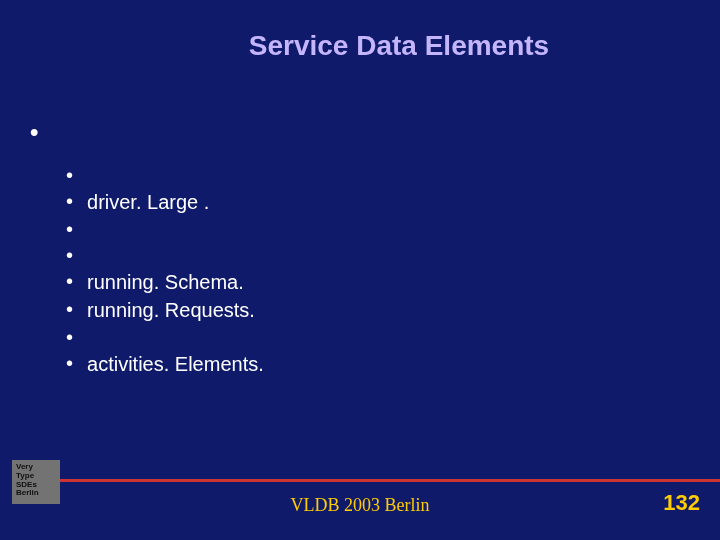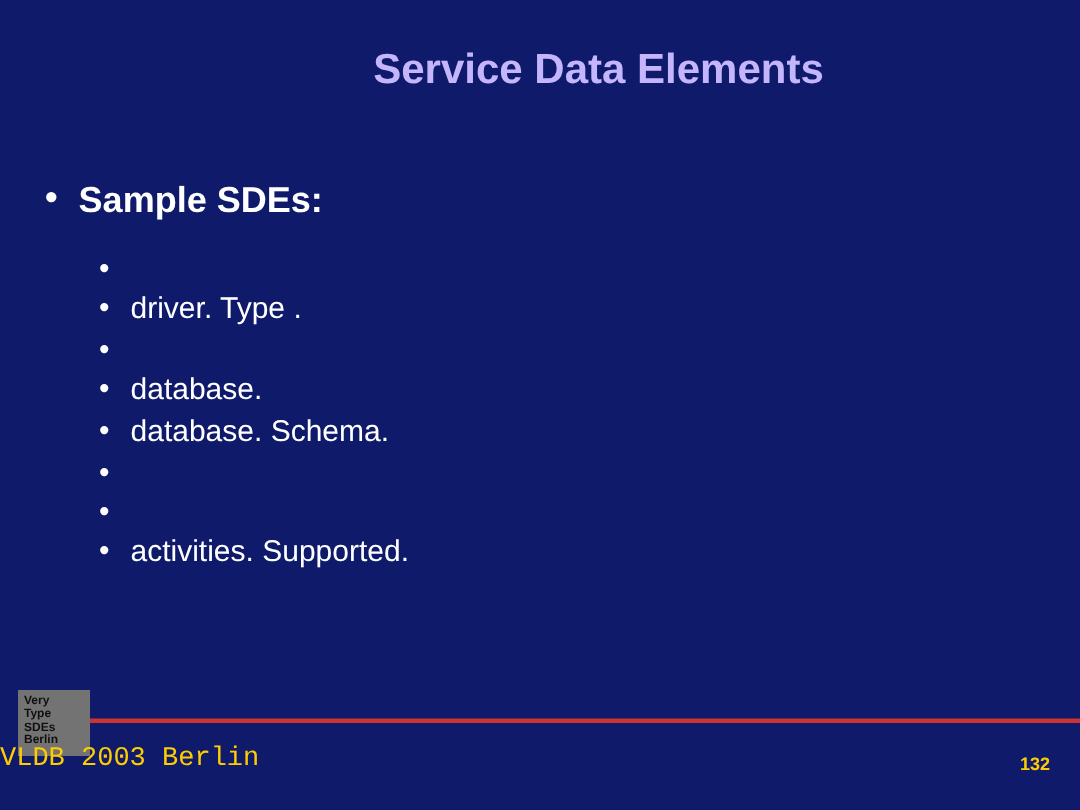--- a/index.html
+++ b/index.html
@@ -80,73 +80,73 @@
     line-height: 1.1;
     padding: 3px 4px;
     box-sizing: border-box;
     font-weight: bold;
   }
   .footer-center {
     position: absolute;
     bottom: 24px;
     left: 0;
     width: 100%;
+    text-align: center;
     color: #ffcc00;
-    font-family: Liberation Mono, monospace;
+    font-family: Liberation Serif, serif;
     font-size: 18px;
   }
   .page-number {
     position: absolute;
     bottom: 24px;
     right: 20px;
     color: #ffcc00;
-    font-size: 12px;
+    font-size: 22px;
     font-weight: bold;
   }
 </style>
 </head>
 <body>
 
 <div class="slide">
 
   <div class="title">Service Data Elements</div>
 
   <div class="content">
     <div class="top-bullet">
       <span class="b">•</span>
-      <span>Sample SDEs:</span>
     </div>
     <div class="sub-list">
       <div class="sub-item">
         <span class="b">•</span>
       </div>
       <div class="sub-item">
         <span class="b">•</span>
-        <span>driver. Type .</span>
-      </div>
-      <div class="sub-item">
-        <span class="b">•</span>
-      </div>
-      <div class="sub-item">
-        <span class="b">•</span>
-        <span>database.</span>
-      </div>
-      <div class="sub-item">
-        <span class="b">•</span>
-        <span>database. Schema.</span>
+        <span>driver. Large .</span>
       </div>
       <div class="sub-item">
         <span class="b">•</span>
       </div>
       <div class="sub-item">
         <span class="b">•</span>
       </div>
       <div class="sub-item">
         <span class="b">•</span>
-        <span>activities. Supported.</span>
+        <span>running. Schema.</span>
+      </div>
+      <div class="sub-item">
+        <span class="b">•</span>
+        <span>running. Requests.</span>
+      </div>
+      <div class="sub-item">
+        <span class="b">•</span>
+      </div>
+      <div class="sub-item">
+        <span class="b">•</span>
+        <span>activities. Elements.</span>
       </div>
     </div>
   </div>
 
   <div class="footer-line"></div>
 
   <div class="logo">
     <div>Very</div>
     <div>Type</div>
     <div>SDEs</div>

